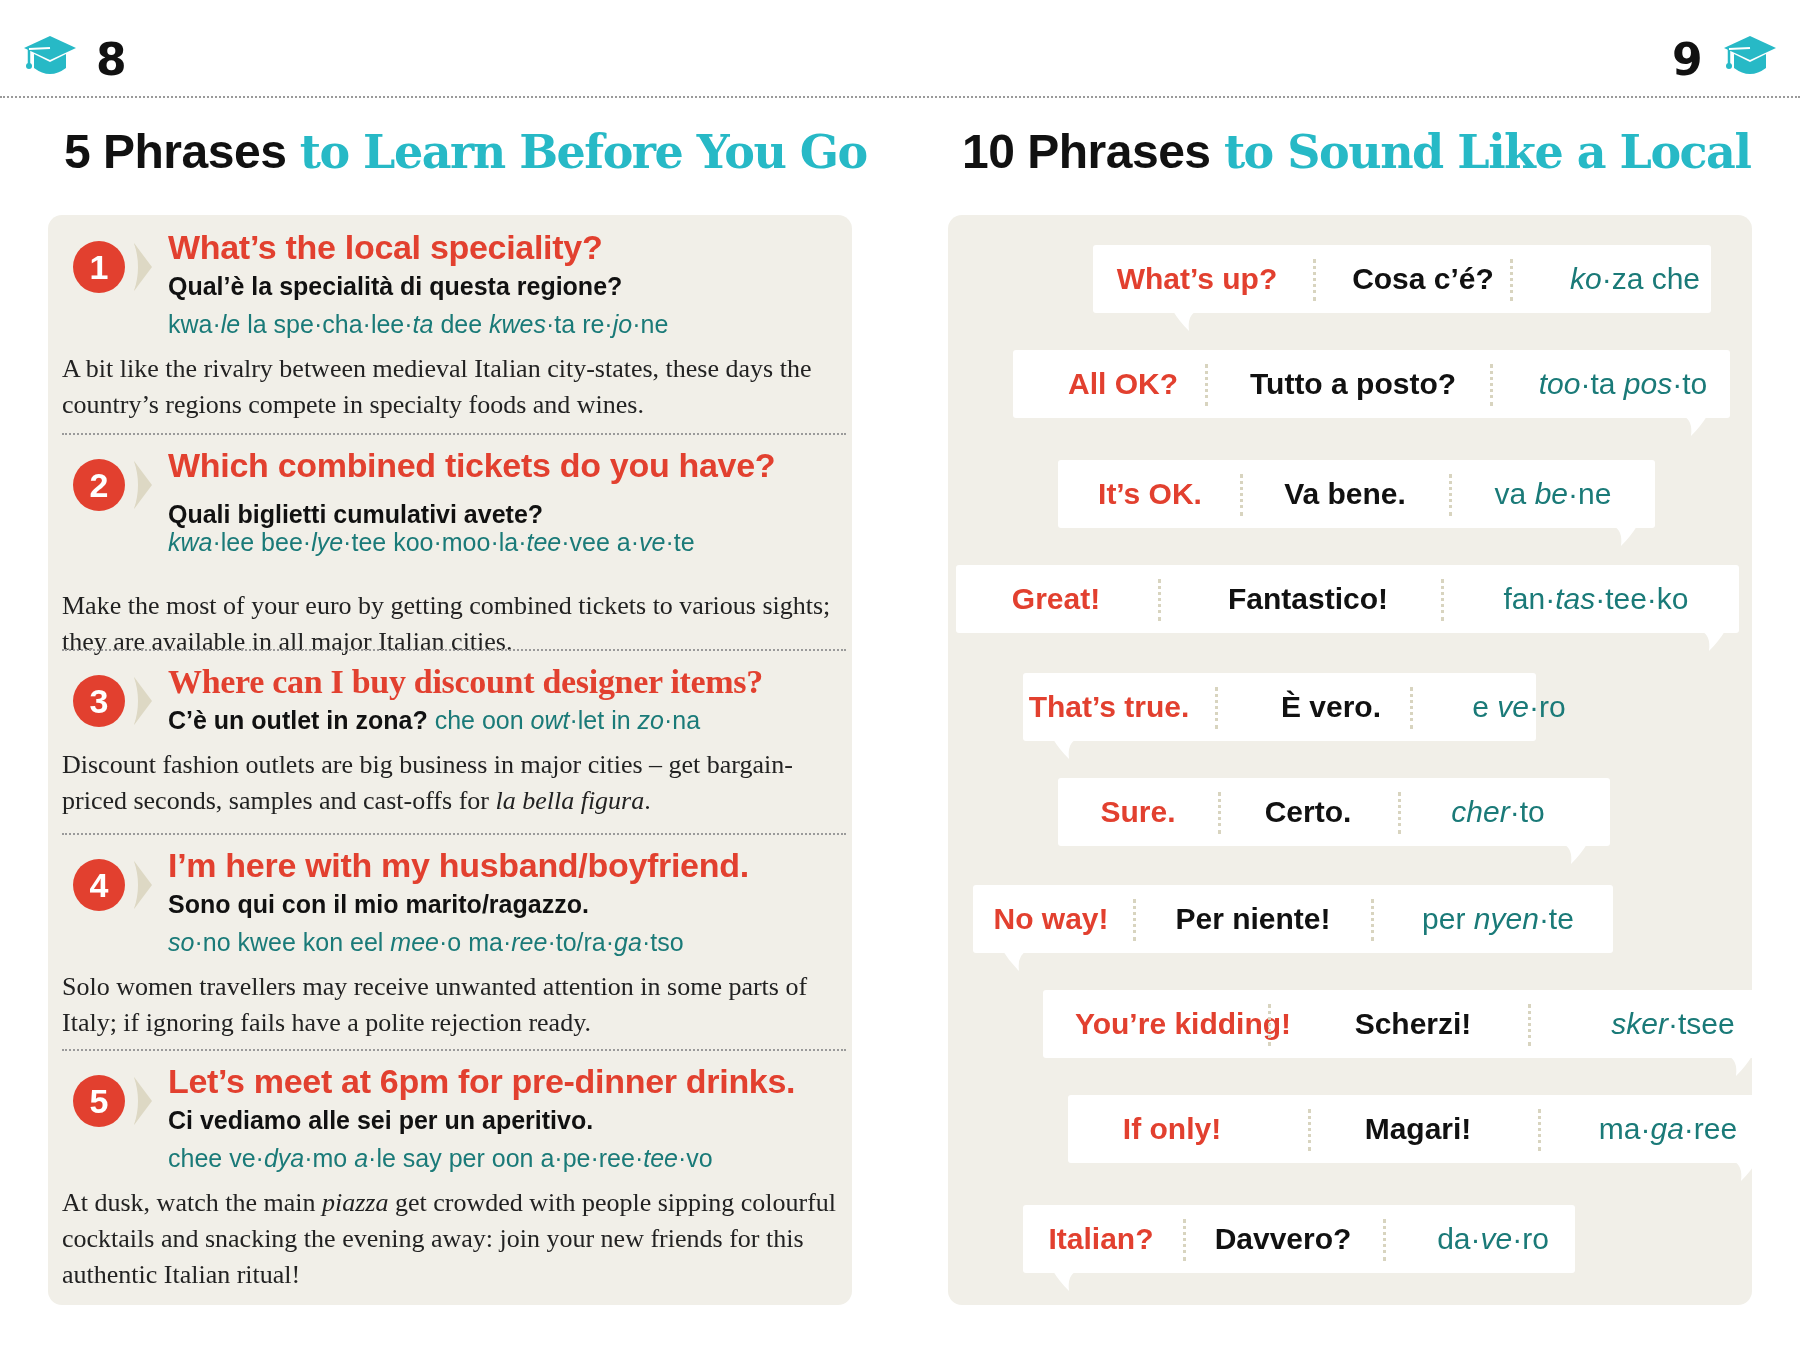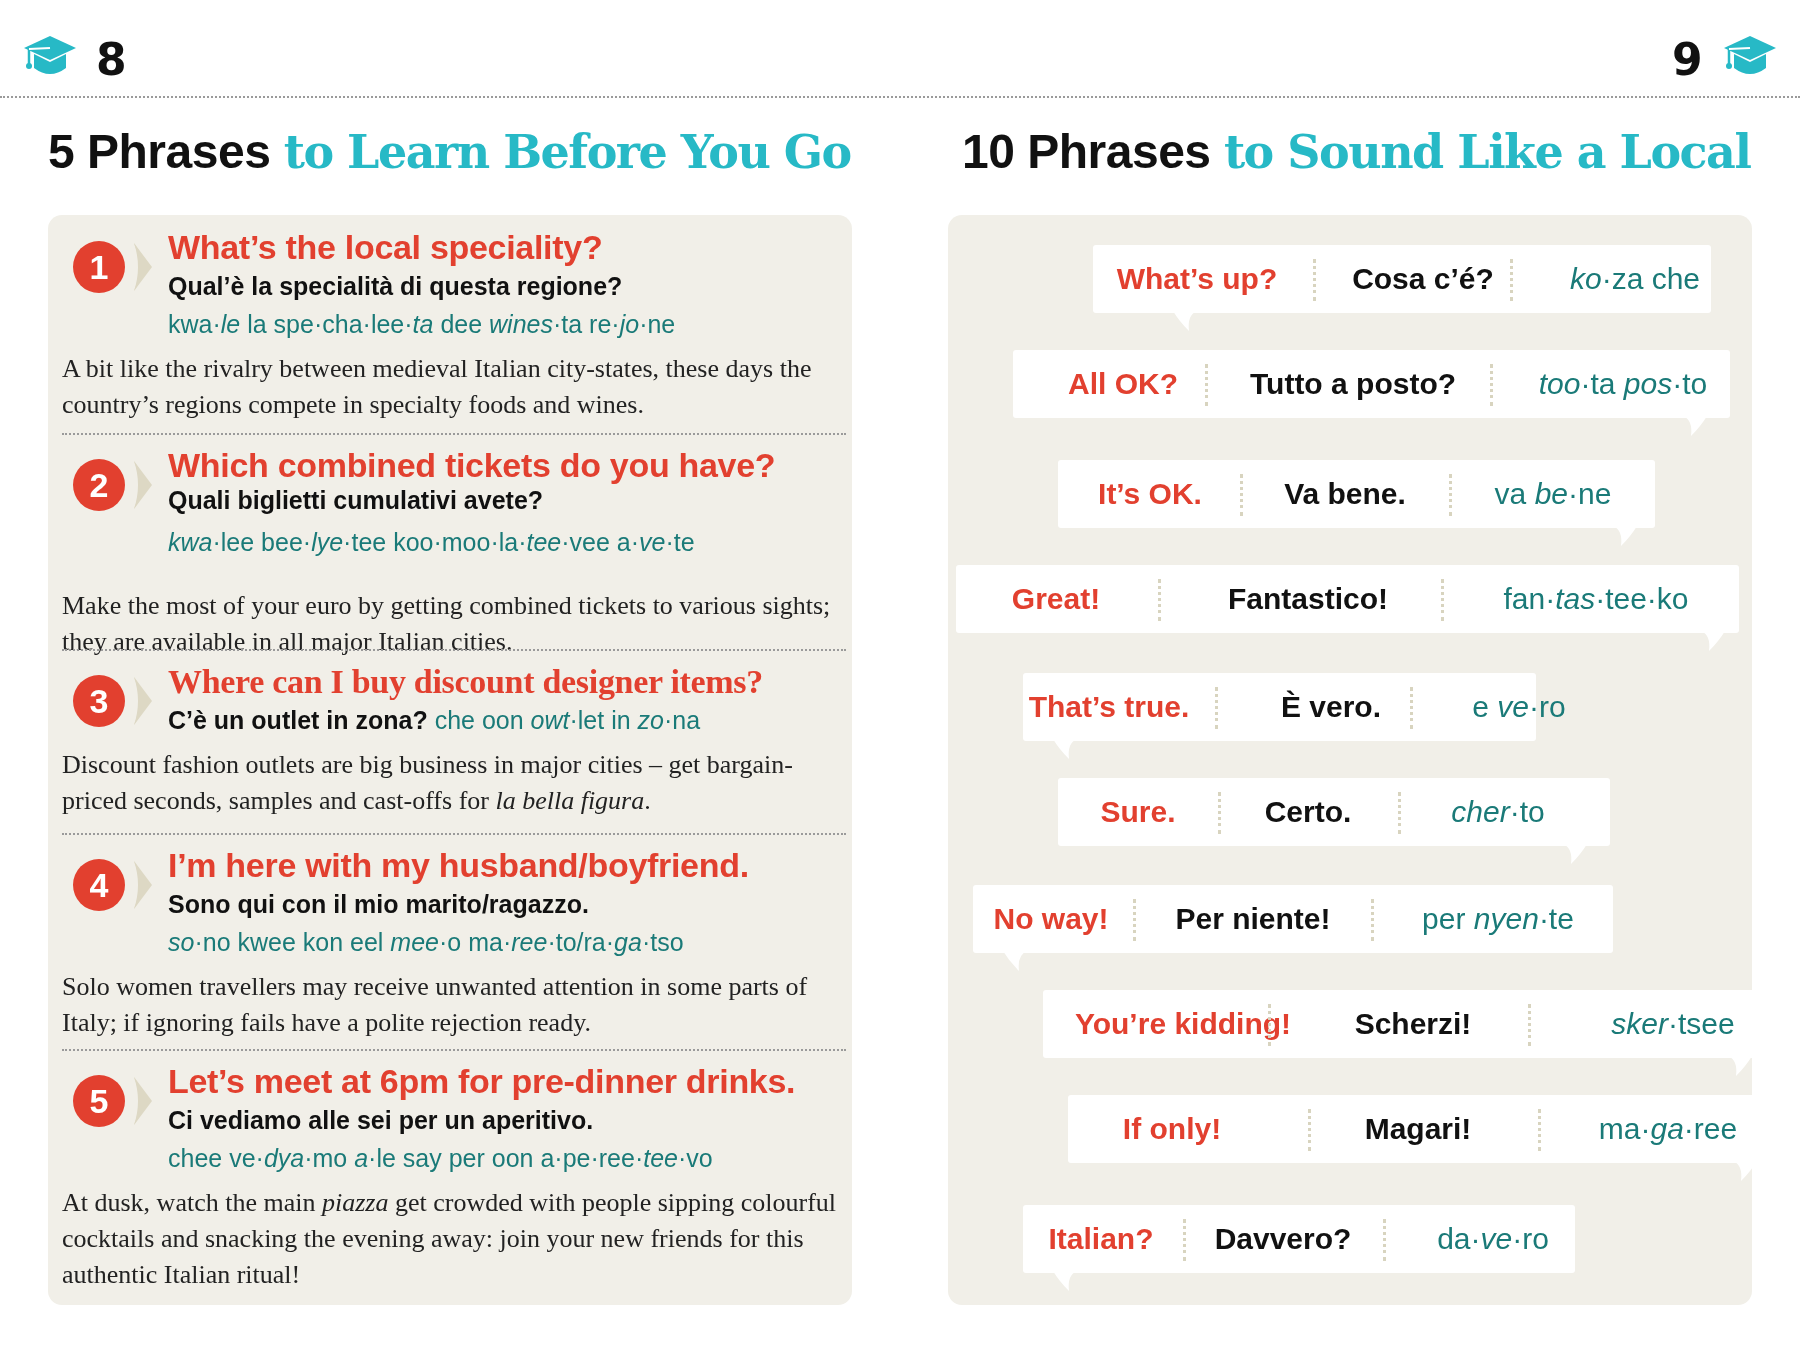--- a/index.html
+++ b/index.html
@@ -50,49 +50,49 @@
 <svg class="cap" style="left:22px" viewBox="0 0 56 44">
     <use href="#capsym"></use>
   </svg>
 <div class="pnum" style="left:96px">8</div>
 <div class="pnum" style="left:1672px">9</div>
 <svg class="cap" style="left:1722px" viewBox="0 0 56 44">
     <use href="#capsym"></use>
   </svg>
 <div class="rule"></div>
 
-<div class="title" style="left:48px">
+<div class="title" style="left:64px">
   <span class="k">5 Phrases</span>
   <span class="c">to Learn Before You Go</span>
 </div>
 <div class="title" style="left:962px">
   <span class="k">10 Phrases</span>
   <span class="c">to Sound Like a Local</span>
 </div>
 
 <div class="panel" id="left-panel">
     <div class="item" style="top: 14px;">
       <div class="badge" style="top: 12px;">1</div>
       <svg class="chev" viewBox="0 0 22 52" style="top: 12px;">
         <path d="M2 2 Q20 26 2 50 Q10 26 2 2 Z" fill="#ddd8c4"></path>
         <path d="M2 2 L20 26 L2 50 Q12 26 2 2 Z" fill="#ddd8c4"></path>
       </svg>
       <div class="en" style="top: 0px;">What’s the local speciality?</div>
       <div class="it" style="top: 42px;">Qual’è la specialità di questa regione?</div>
-      <div class="pr" style="top: 80px;"><span>kwa·</span><i>le</i><span> la spe·cha·lee·</span><i>ta</i><span> dee </span><i>wines</i><span>·ta re·</span><i>jo</i><span>·ne</span></div>
+      <div class="pr" style="top: 80px;"><span>kwa·</span><i>le</i><span> la spe·cha·lee·</span><i>ta</i><span> dee </span><i>kwes</i><span>·ta re·</span><i>jo</i><span>·ne</span></div>
       <div class="desc" style="top: 122px;">A bit like the rivalry between medieval Italian city-states, these days the country’s regions compete in specialty foods and wines.</div>
     </div>
     <div class="item" style="top: 232px;">
       <div class="badge" style="top: 12px;">2</div>
       <svg class="chev" viewBox="0 0 22 52" style="top: 12px;">
         <path d="M2 2 Q20 26 2 50 Q10 26 2 2 Z" fill="#ddd8c4"></path>
         <path d="M2 2 L20 26 L2 50 Q12 26 2 2 Z" fill="#ddd8c4"></path>
       </svg>
       <div class="en" style="top: 0px;">Which combined tickets do you have?</div>
-      <div class="it" style="top: 38px;">Quali biglietti cumulativi avete?</div>
+      <div class="it" style="top: 52px;">Quali biglietti cumulativi avete?</div>
       <div class="pr" style="top: 80px;"><i>kwa</i><span>·lee bee·</span><i>lye</i><span>·tee koo·moo·la·</span><i>tee</i><span>·vee a·</span><i>ve</i><span>·te</span></div>
       <div class="desc" style="top: 126px; margin-top: 15px;">Make the most of your euro by getting combined tickets to various sights; they are available in all major Italian cities.</div>
     </div>
     <div class="item" style="top: 448px;">
       <div class="badge" style="top: 12px;">3</div>
       <svg class="chev" viewBox="0 0 22 52" style="top: 12px;">
         <path d="M2 2 Q20 26 2 50 Q10 26 2 2 Z" fill="#ddd8c4"></path>
         <path d="M2 2 L20 26 L2 50 Q12 26 2 2 Z" fill="#ddd8c4"></path>
       </svg>
       <div class="en" style="top: 0px; font-family: Liberation Serif, serif;">Where can I buy discount designer items?</div>

